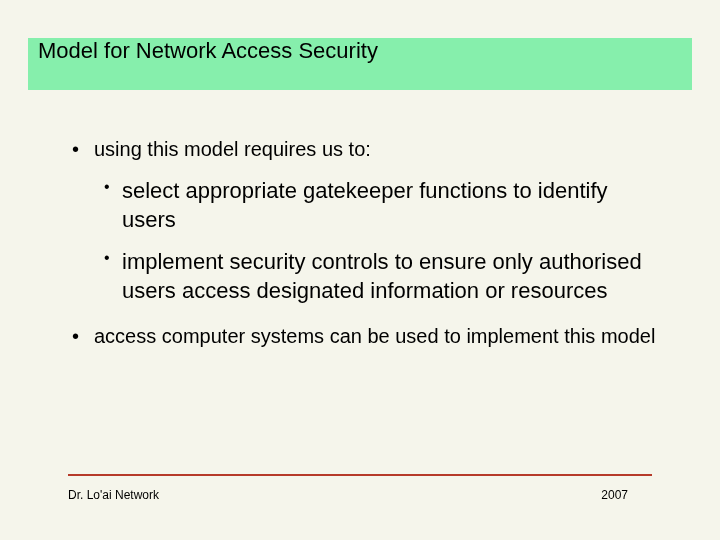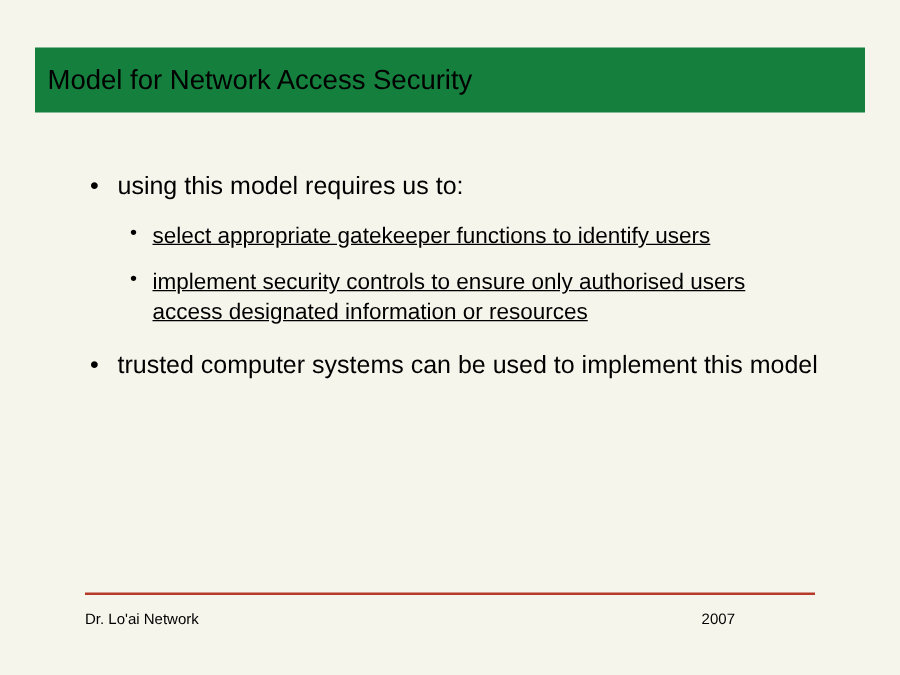--- a/index.html
+++ b/index.html
@@ -17,23 +17,23 @@
     width: 720px;
     height: 540px;
     box-sizing: border-box;
   }
   .title-bar {
     position: absolute;
     top: 38px;
     left: 28px;
     right: 28px;
     height: 52px;
-    background: #15803d;
+    background: #86efac;
     display: flex;
-    align-items: center;
+    align-items: flex-start;
     padding-left: 10px;
     box-sizing: border-box;
   }
   .title-bar span {
     font-size: 22px;
     color: #000;
   }
   .content {
     position: absolute;
     top: 120px;
@@ -60,24 +60,23 @@
     font-size: 20px;
   }
   ul.sub {
     margin: 14px 0 0 0;
     padding: 0;
     list-style: none;
   }
   ul.sub > li {
     position: relative;
     padding-left: 28px;
-    font-size: 18px;
+    font-size: 22px;
     line-height: 1.3;
     margin-bottom: 14px;
-    text-decoration: underline;
   }
   ul.sub > li::before {
     content: "•";
     position: absolute;
     left: 10px;
     top: 0;
     font-size: 16px;
   }
   .footer-line {
     position: absolute;
@@ -90,21 +89,21 @@
     position: absolute;
     left: 68px;
     right: 68px;
     bottom: 38px;
     display: flex;
     justify-content: space-between;
     font-size: 12px;
     color: #000;
   }
   .footer .right {
-    margin-right: 64px;
+    margin-right: 24px;
   }
 </style>
 </head>
 <body>
 
 <div class="slide">
 
   <div class="title-bar">
     <span>Model for Network Access Security</span>
   </div>
@@ -116,21 +115,21 @@
         <ul class="sub">
           <li>
             <span>select appropriate gatekeeper functions to identify users</span>
           </li>
           <li>
             <span>implement security controls to ensure only authorised users access designated information or resources</span>
           </li>
         </ul>
       </li>
       <li>
-        <span>trusted computer systems can be used to implement this model</span>
+        <span>access computer systems can be used to implement this model</span>
       </li>
     </ul>
   </div>
 
   <div class="footer-line"></div>
 
   <div class="footer">
     <span class="left">Dr. Lo'ai Network</span>
     <span class="right">2007</span>
   </div>

